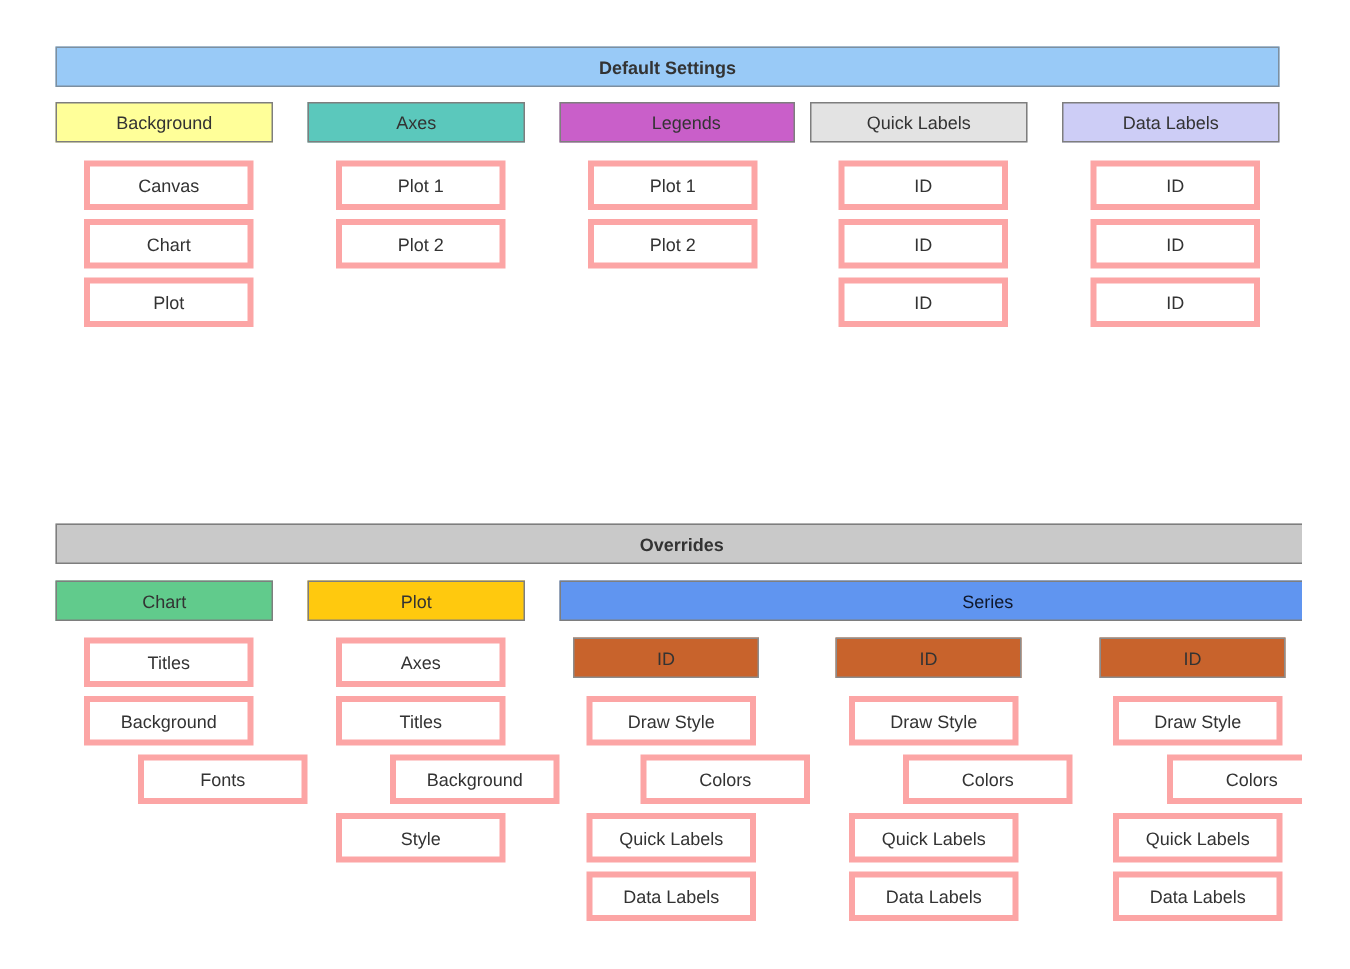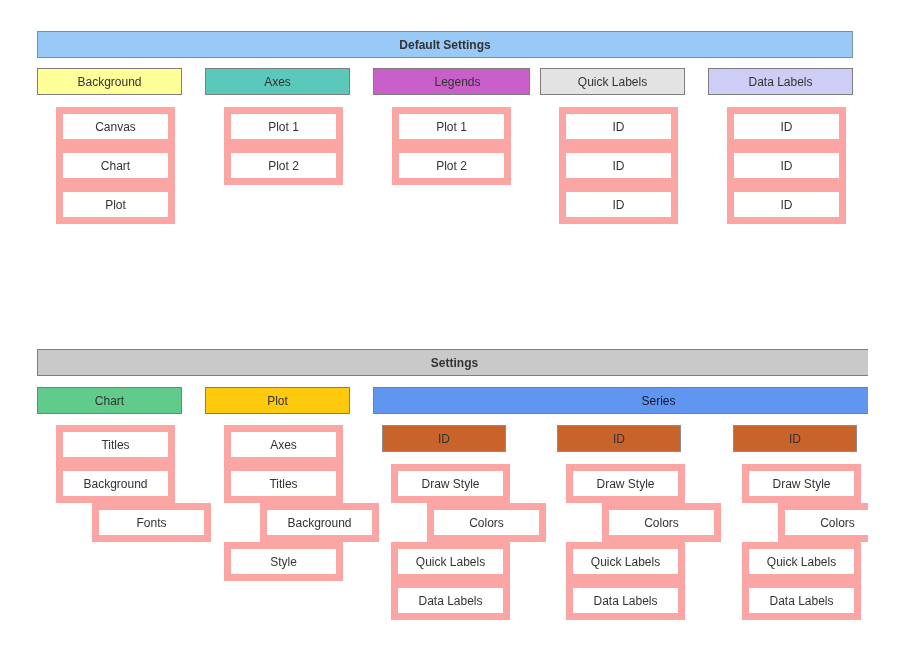--- a/index.html
+++ b/index.html
@@ -19,21 +19,21 @@
   .bar.gray{border:1px solid #7e7e7e;}
   .hdr{
     position:absolute;width:143px;height:25px;
     border:1px solid #7e7e7e;
     display:flex;align-items:center;justify-content:center;
     font-size:12px;color:#333;
   }
   .box{
     position:absolute;width:105px;height:25px;
     background:#ffffff;
-    border:7px solid #fca5a5;
+    border:4px solid #fca5a5;
     display:flex;align-items:center;justify-content:center;
     font-size:12px;color:#333;
   }
   .ghdr{
     position:absolute;width:122px;height:25px;
     border:1px solid #8c8c8c;
     display:flex;align-items:center;justify-content:center;
     font-size:12px;color:#333;
   }
   
@@ -79,21 +79,21 @@
   <div class="hdr thdr c4" style="background-color: rgb(227, 227, 227);">Quick Labels</div>
   <div class="box tr1 c4b">ID</div>
   <div class="box tr2 c4b">ID</div>
   <div class="box tr3 c4b">ID</div>
 
   <div class="hdr thdr c5" style="background-color: rgb(205, 205, 246);">Data Labels</div>
   <div class="box tr1 c5b">ID</div>
   <div class="box tr2 c5b">ID</div>
   <div class="box tr3 c5b">ID</div>
 
-  <div class="bar gray ov-bar" style="background-color: rgb(201, 201, 201);">Settings</div>
+  <div class="bar gray ov-bar" style="background-color: rgb(201, 201, 201);">Overrides</div>
 
   <div class="hdr bhdr c1" style="background-color: rgb(97, 203, 140);">Chart</div>
   <div class="box br1 c1b">Titles</div>
   <div class="box br2 c1b">Background</div>
   <div class="box br3 c1b">Fonts</div>
 
   <div class="hdr bhdr c2" style="background-color: rgb(255, 201, 14);">Plot</div>
   <div class="box br1 c2b">Axes</div>
   <div class="box br2 c2b">Titles</div>
   <div class="box br3 c2b">Background</div>

